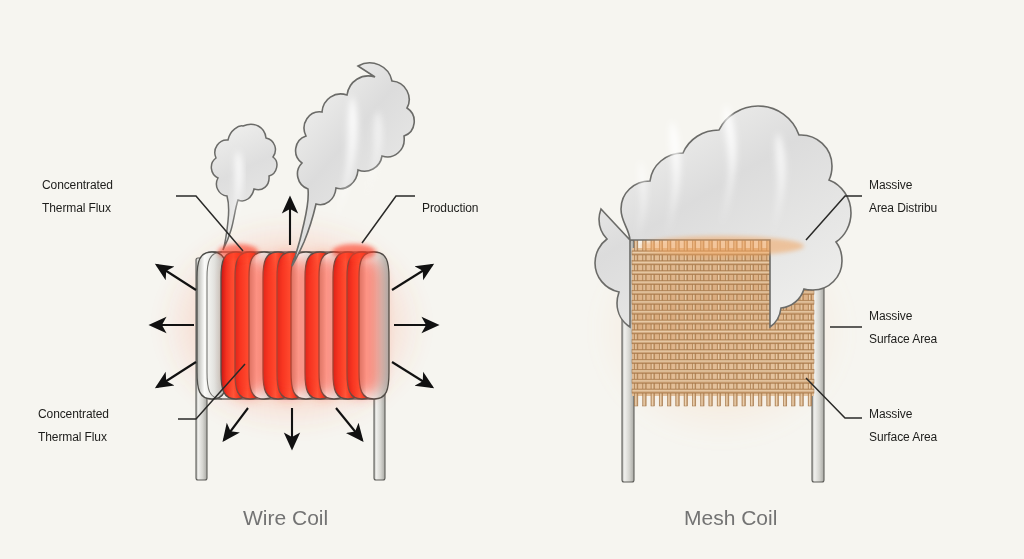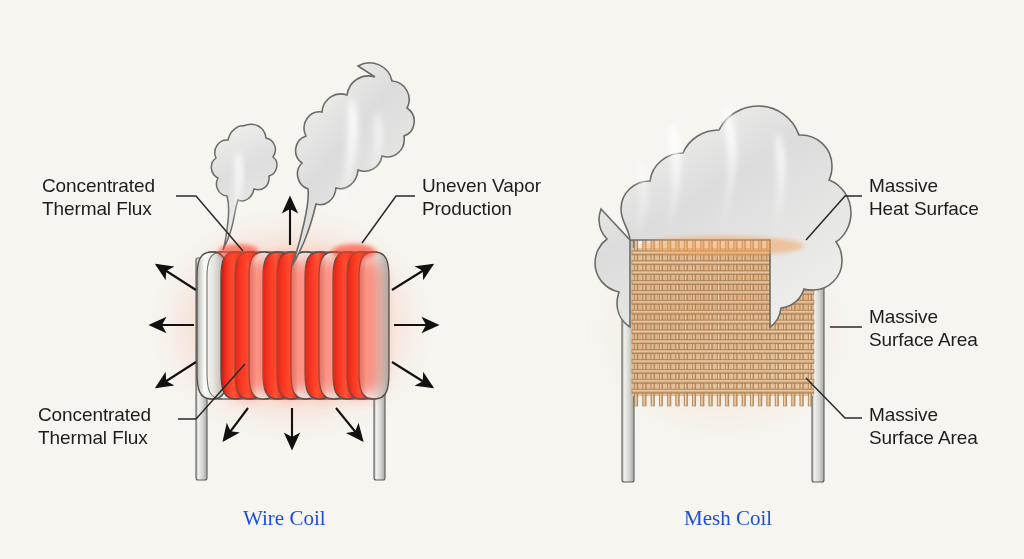--- a/index.html
+++ b/index.html
@@ -7,31 +7,31 @@
   body{
     width:1024px; height:559px;
     font-family:"Liberation Sans", sans-serif;
     position:relative; overflow:hidden;
     background:#f6f5f0;
   }
   #canvas{ position:absolute; inset:0; width:1024px; height:559px; }
   .lbl{
     position:absolute;
     font-family:"Liberation Sans", sans-serif;
-    font-size:19px;
+    font-size:12px;
     line-height:23px;
     color:#1d1d1b;
     white-space:pre;
     letter-spacing:-0.1px;
   }
   .caption{
     position:absolute;
-    font-family:Liberation Serif, serif;
+    font-family:Liberation Sans, sans-serif;
     font-size:21px;
-    color:#1d4ed8;
+    color:#737373;
     white-space:pre;
   }
   
   #lab-ctf-top   { left:42px;  top:174px; }
   #lab-ctf-bot   { left:38px;  top:403px; }
   #lab-uvp       { left:422px; top:174px; }
   #lab-mhd       { left:869px; top:174px; }
   #lab-msa1      { left:869px; top:305px; }
   #lab-msa2      { left:869px; top:403px; }
   #cap-wire      { left:243px; top:506px; }
@@ -324,22 +324,22 @@
       <path d="M862,327 L830,327"></path>
       <path d="M862,418 L845,418 L806,378"></path>
     </g>
   </g>
 </svg>
 
 <div class="lbl" id="lab-ctf-top"><span>Concentrated</span><br><span>Thermal Flux</span></div>
 
 <div class="lbl" id="lab-ctf-bot"><span>Concentrated</span><br><span>Thermal Flux</span></div>
 
-<div class="lbl" id="lab-uvp"><span>Uneven Vapor</span><br><span>Production</span></div>
-
-<div class="lbl" id="lab-mhd"><span>Massive</span><br><span>Heat Surface</span></div>
+<div class="lbl" id="lab-uvp"><br><span>Production</span></div>
+
+<div class="lbl" id="lab-mhd"><span>Massive</span><br><span>Area Distribu</span></div>
 
 <div class="lbl" id="lab-msa1"><span>Massive</span><br><span>Surface Area</span></div>
 
 <div class="lbl" id="lab-msa2"><span>Massive</span><br><span>Surface Area</span></div>
 
 <div class="caption" id="cap-wire">Wire Coil</div>
 <div class="caption" id="cap-mesh">Mesh Coil</div>
 
 </body></html>

